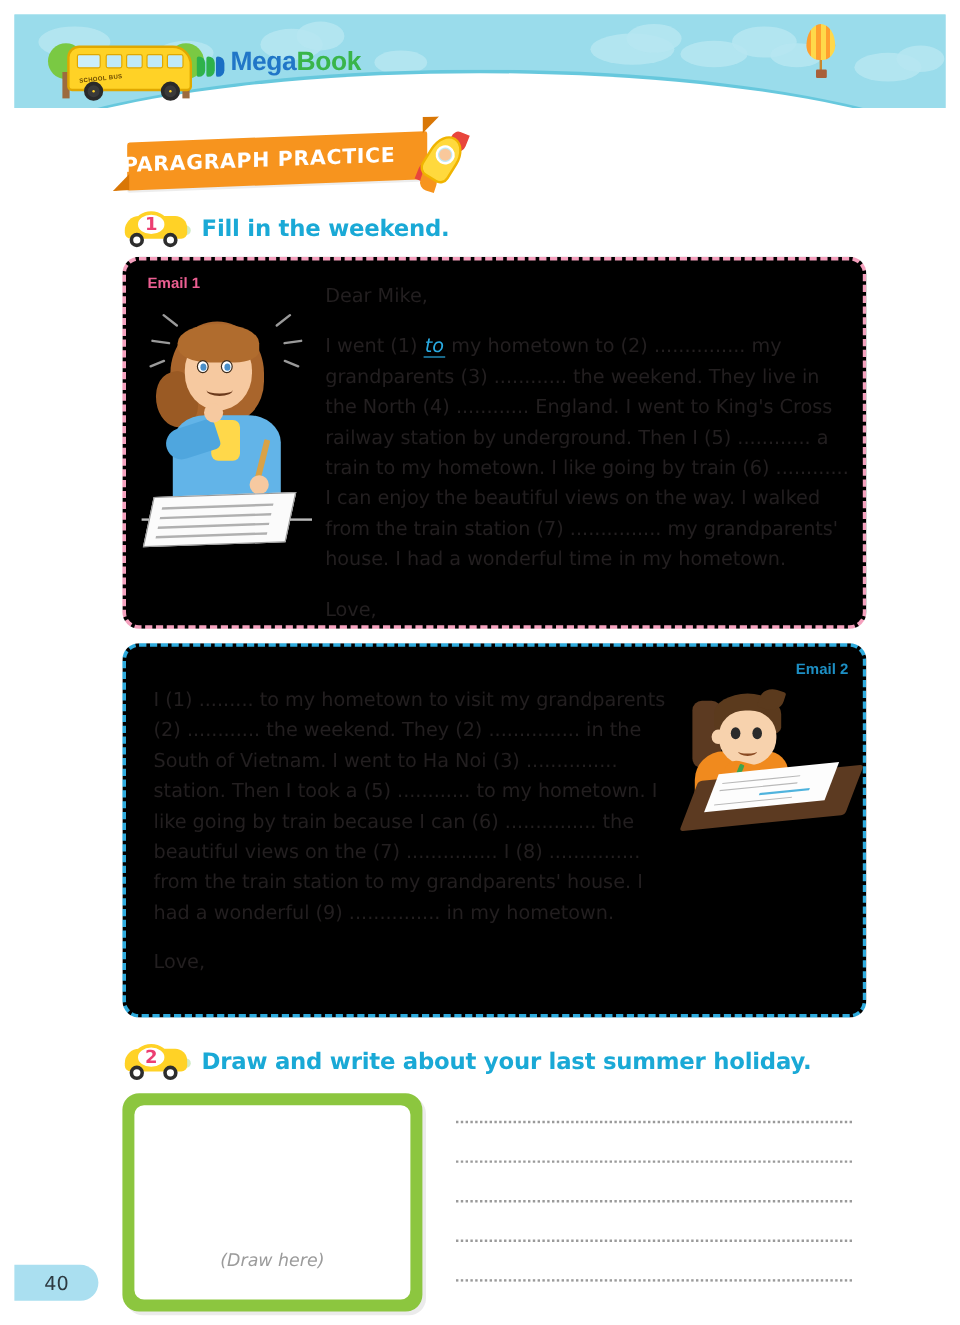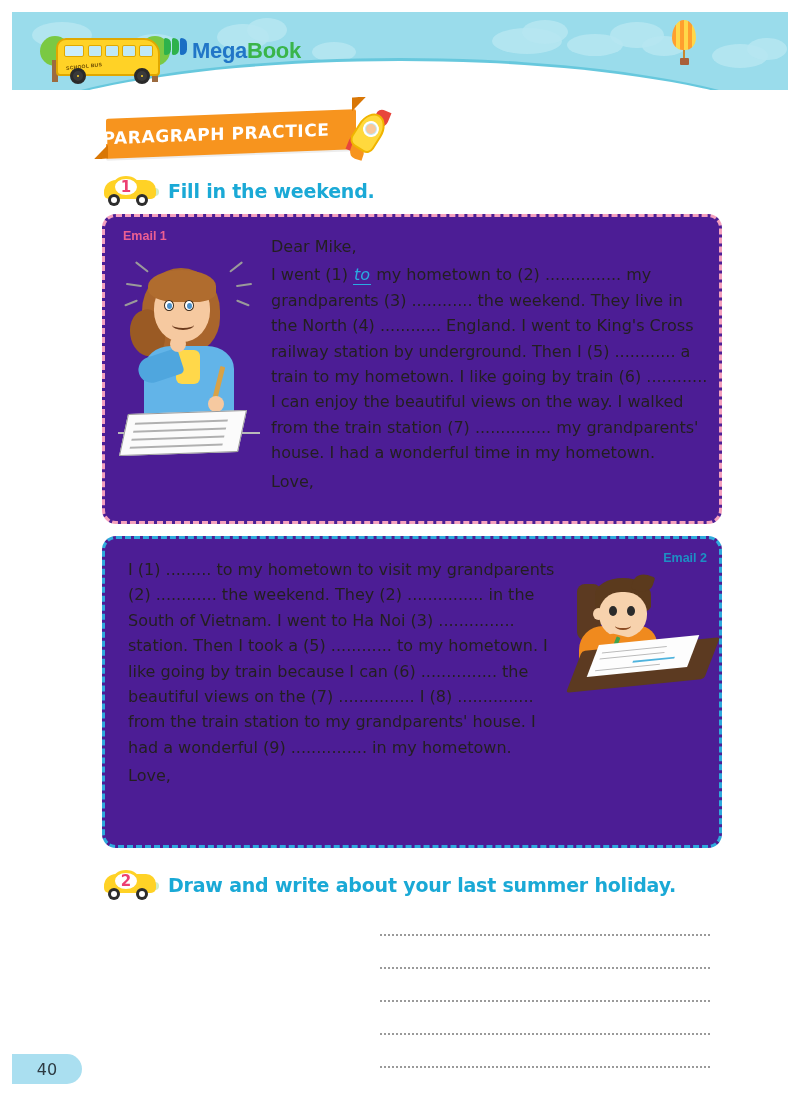--- a/index.html
+++ b/index.html
@@ -86,21 +86,21 @@
     background: repeating-linear-gradient(90deg, #ff9f2e 0 4px, #ffd84a 4px 8px);
     border-radius: 50% 50% 45% 45% / 60% 60% 40% 40%;
   }
   .balloon-basket {
     position: absolute; left: 8px; top: 38px;
     width: 9px; height: 7px; background: #a9603a; border-radius: 1px;
   }
   .balloon-rope { position:absolute; left:11px; top:30px; width:2px; height:9px; background:#c8882f; }
 
   
-  .logo { position: absolute; left: 152px; top: 26px; display: flex; align-items: flex-start; gap: 5px; }
+  .logo { position: absolute; left: 152px; top: 26px; display: flex; align-items: flex-end; gap: 5px; }
   .chev-group { display: flex; gap: 1px; }
   .chev {
     width: 7px; height: 17px;
     border-radius: 2px 7px 7px 2px;
   }
   .chev.g { background: #2eb24b; }
   .chev.b { background: #1a6fc4; }
   .logo-text { font-size: 22px; font-weight: 600; letter-spacing: -.3px; }
   .logo-mega { color: #2176c7; }
   .logo-book { color: #39b54a; }
@@ -181,42 +181,42 @@
 
   .task-text {
     font-size: 19px; font-weight: 700; color: #1aa9d6;
     font-family: "DejaVu Sans", sans-serif;
     letter-spacing: -.2px;
   }
 
   
   .email-box {
     position: absolute;
-    background: #4c1d95;
+    background: #000000;
     border-radius: 14px;
   }
   .email-box.pink { border: 3px dashed #f4a0bd; }
   .email-box.blue { border: 3px dashed #2eaadc; }
 
   .email-tag {
     position: absolute;
     font-size: 12.5px; font-weight: 600;
   }
   .email-tag.pink { color: #ec5f92; left: 18px; top: 12px; }
   .email-tag.blue { color: #1d8fc4; right: 12px; top: 12px; }
 
   .email-text {
     position: absolute;
     font-size: 16px;
     line-height: 25.4px;
     color: #231f20;
     font-family: "DejaVu Sans", sans-serif;
   }
   .email-text p { margin: 0; }
-  .email-text .gap { margin-top: 3px; }
+  .email-text .gap { margin-top: 16px; }
   .ans {
     color: #29abe2;
     font-style: italic;
     border-bottom: 1px solid #29abe2;
     padding: 0 1px;
   }
 
   
   .girl { position: absolute; left: 118px; top: 252px; width: 130px; height: 190px; }
   .g-desk { position: absolute; left: -6px; bottom: 14px; width: 142px; height: 2px; background: #b9b9b9; }
@@ -525,20 +525,25 @@
       <div class="car-exh"></div>
       <div class="car-body"></div>
       <div class="car-cab"></div>
       <div class="car-num">2</div>
       <div class="car-wheel w1"></div>
       <div class="car-wheel w2"></div>
     </div>
     <div class="task-text">Draw and write about your last summer holiday.</div>
   </div>
 
+  <div class="draw-box" style="left:96px; top:905px; width:250px; height:182px;">
+    <div class="draw-inner">
+      <div class="draw-hint">(Draw here)</div>
+    </div>
+  </div>
 
   <div class="write-lines" style="left:374px; top:928px; width:330px;">
     <div class="wline"></div>
     <div class="wline"></div>
     <div class="wline"></div>
     <div class="wline"></div>
     <div class="wline"></div>
   </div>
 
   <div class="pagenum">40</div>

